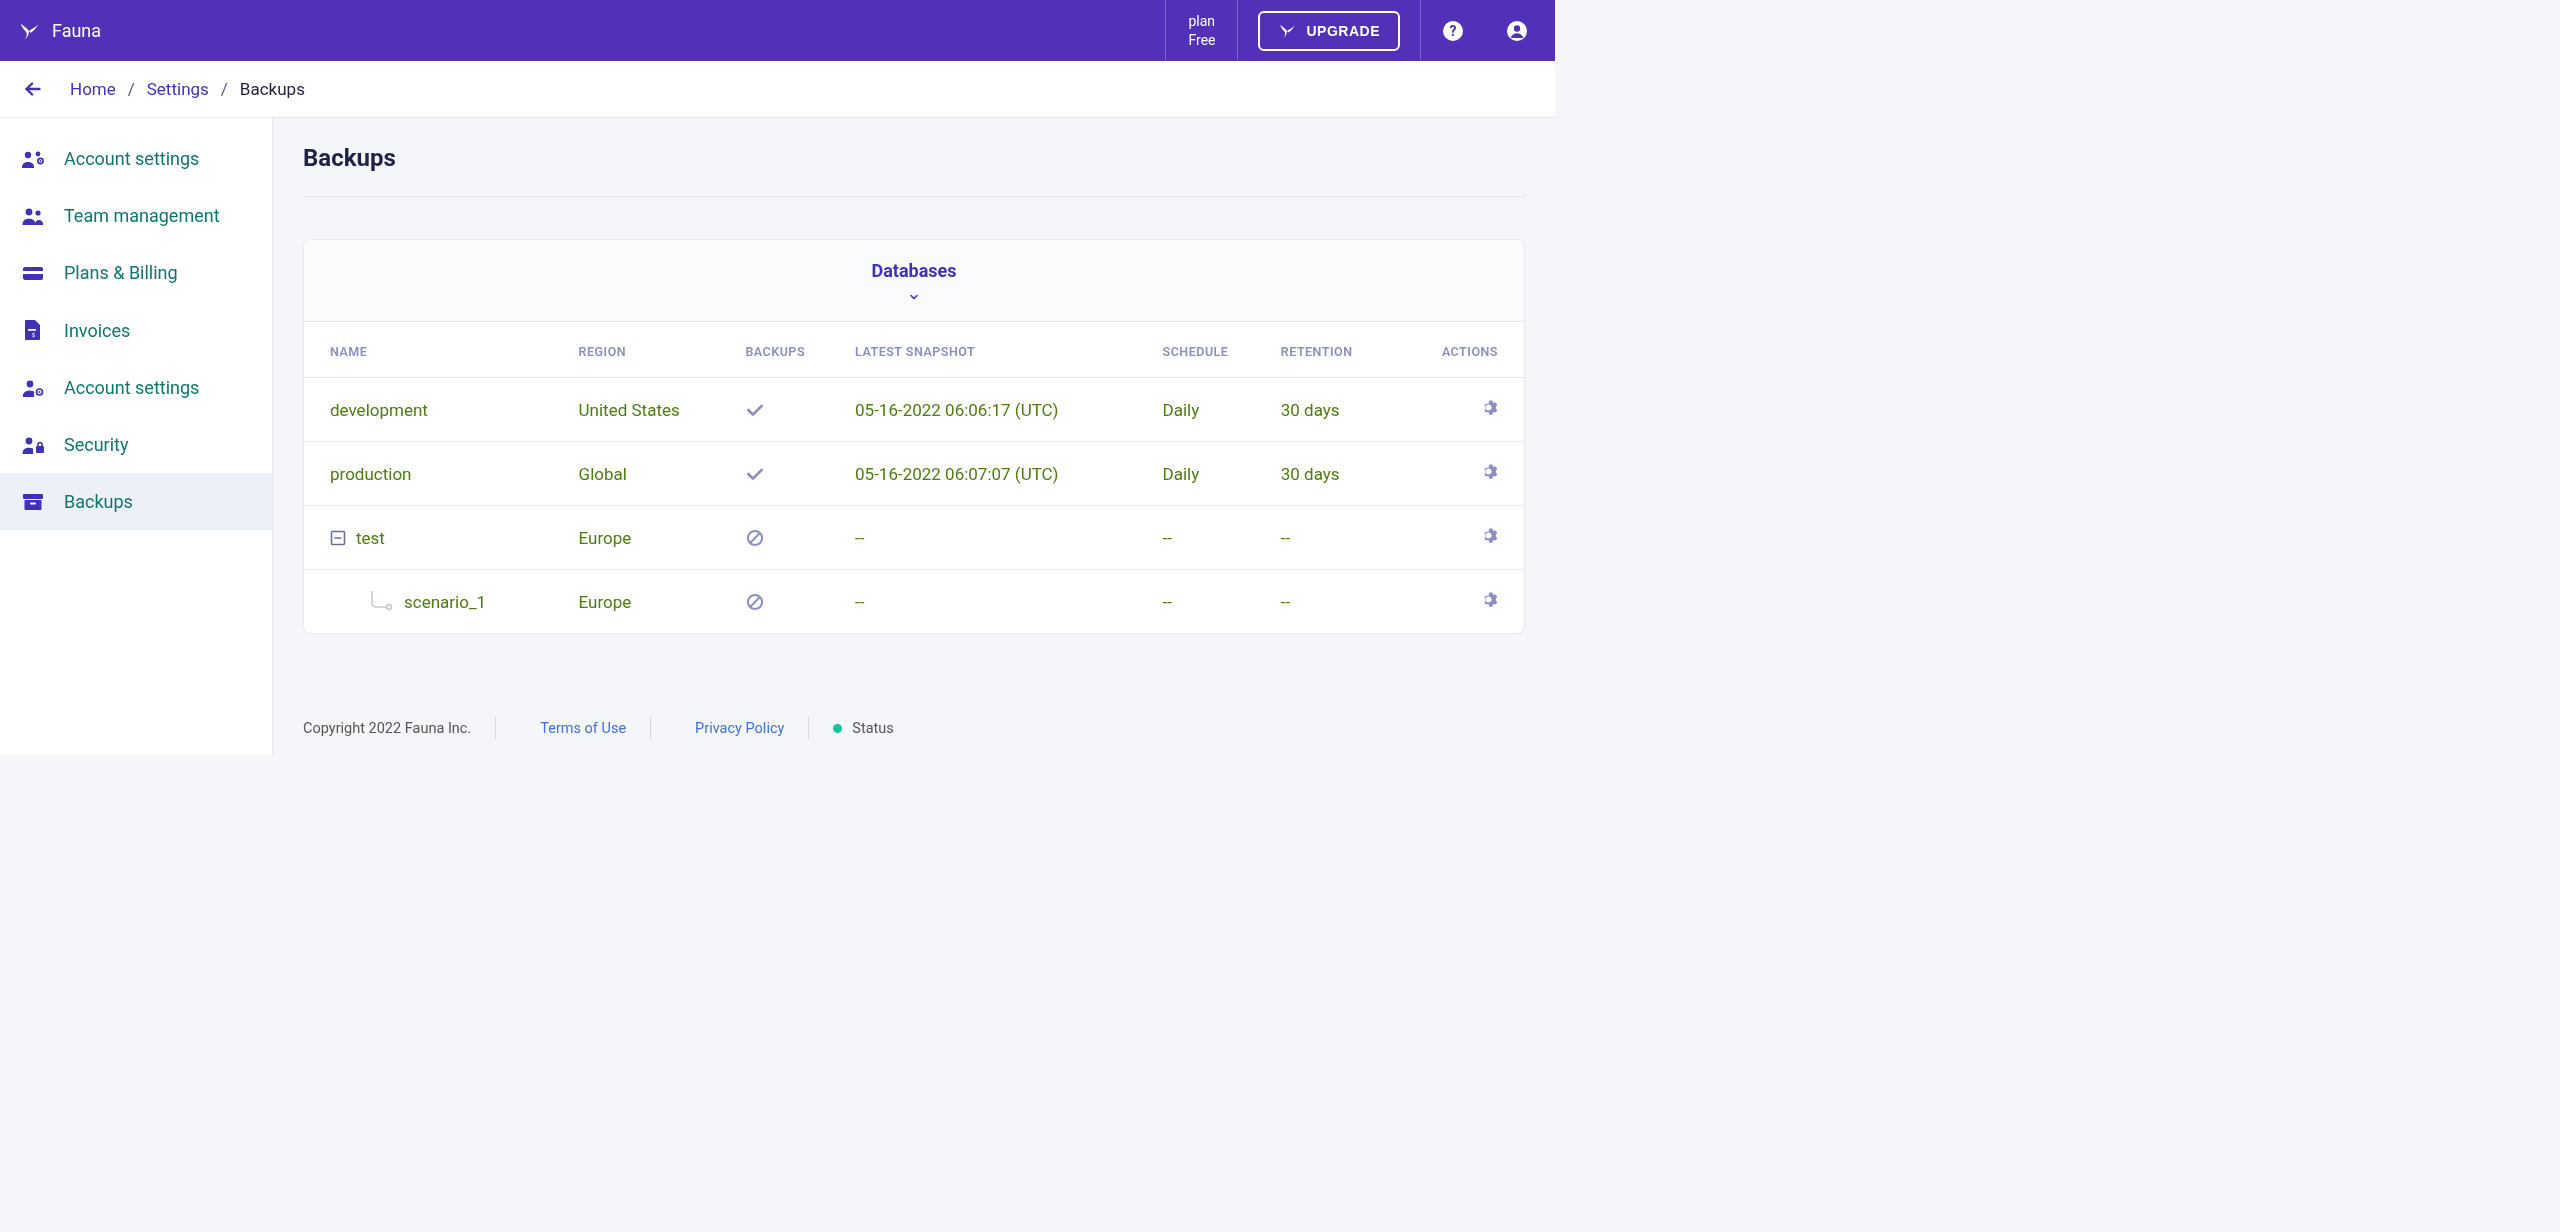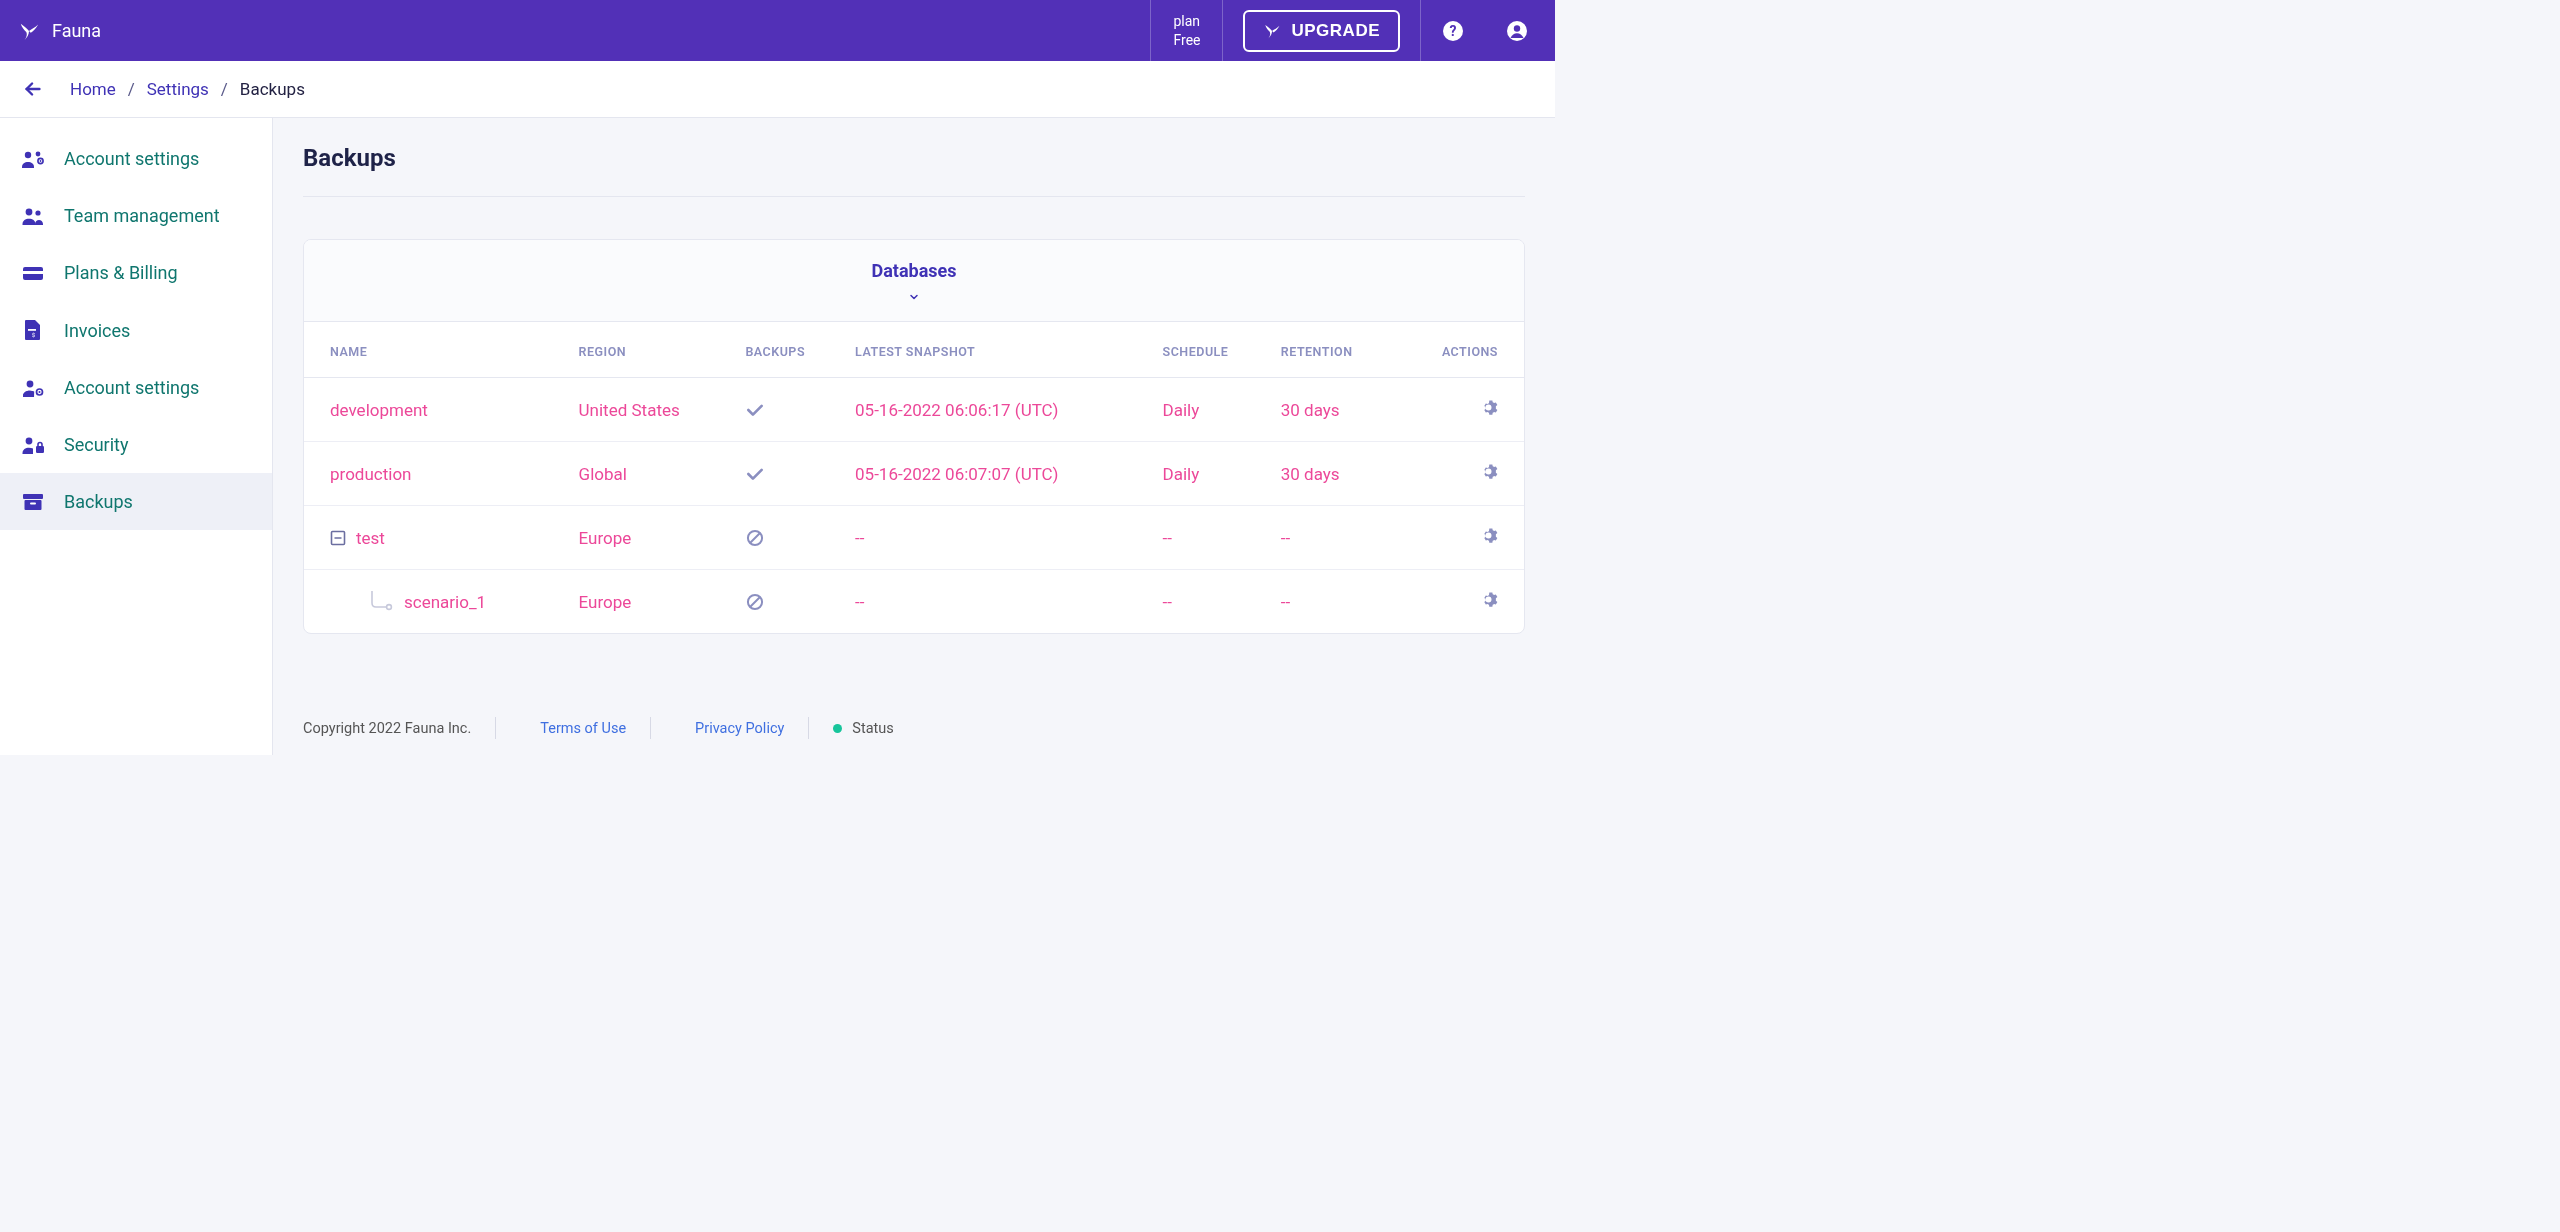--- a/index.html
+++ b/index.html
@@ -36,21 +36,21 @@
     padding: 0 20px;
     border-right: 1px solid rgba(255,255,255,0.25);
   }
   .upgrade-btn {
     border: 2px solid #fff;
     border-radius: 6px;
     background: transparent;
     color: #fff;
     font-weight: 700;
     letter-spacing: .5px;
-    font-size: 17px;
+    font-size: 14px;
     padding: 9px 18px;
     display: flex; align-items: center; gap: 10px;
     cursor: pointer;
   }
   .icon-box { display:flex; align-items:center; padding: 0 20px; }
   .icon-box:last-child { padding-right: 26px; }
 
   
   .breadcrumb-bar {
     background: #fff;
@@ -122,21 +122,21 @@
     letter-spacing: .5px;
     color: #8b8fc0;
     font-weight: 600;
     padding: 22px 10px 18px 10px;
     border-bottom: 1px solid #e5e7f0;
   }
   th:first-child, td:first-child { padding-left: 26px; }
   th:last-child, td:last-child { padding-right: 26px; text-align:right; }
   td {
     font-size: 17px;
-    color: #ec4899;
+    color: #4d7c0f;
     padding: 20px 10px;
     border-bottom: 1px solid #edeef5;
     vertical-align: middle;
   }
   tr:last-child td { border-bottom: none; }
   .name-cell { display:flex; align-items:center; gap:10px; }
   .tree-indent { display:inline-block; width:28px; }
 
   .footer {
     margin-top: auto;

